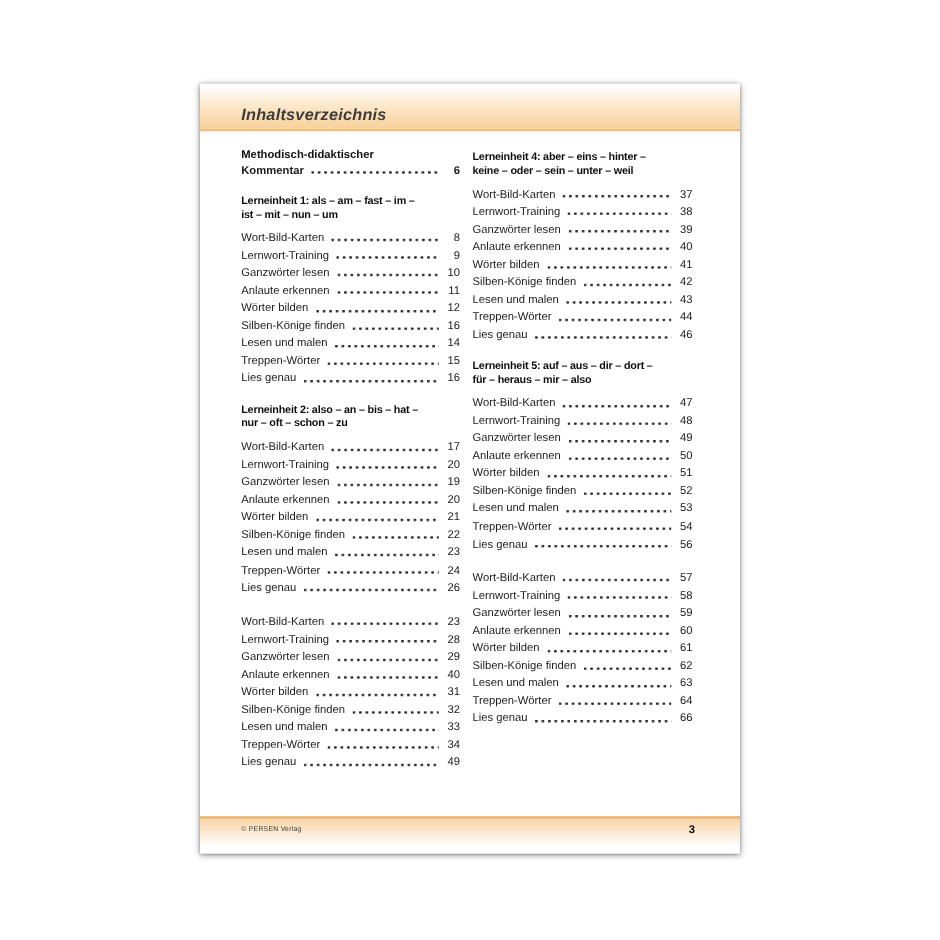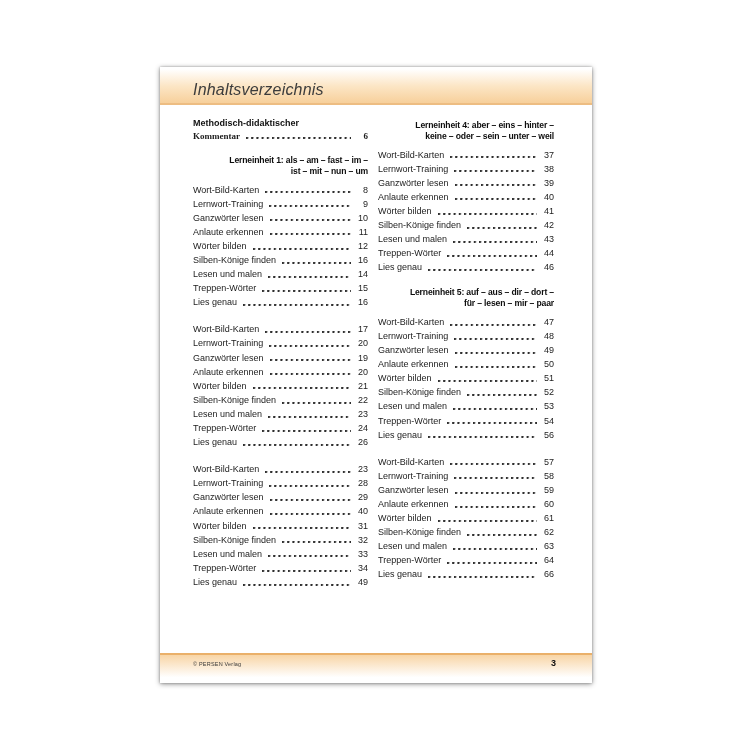--- a/index.html
+++ b/index.html
@@ -15,38 +15,38 @@
   }
 
   
   .band{
     position:absolute;top:0;left:0;right:0;height:38px;
     background:linear-gradient(to bottom,#ffffff 6%,#fce6c6 52%,#f7d09b 100%);
     border-bottom:2px solid #edbd82;
   }
   .band h1{
     position:absolute;left:33px;bottom:4px;margin:0;
-    font-size:16px;font-weight:400;font-style:italic;
+    font-size:13px;font-weight:700;font-style:italic;
     color:#3c3c3c;letter-spacing:0.2px;
   }
 
   
   .content{position:absolute;top:40px;left:0;right:0;bottom:30px;}
   .col{position:absolute;top:0;}
   .col-left{left:33px;width:175px;}
   .col-right{left:218px;width:176px;}
 
   .intro{margin-top:10px;font-size:9px;font-weight:700;color:#111;line-height:12.5px;}
   .section{margin-top:13px;}
   .sec-head{font-size:8.6px;font-weight:700;color:#0d0d0d;line-height:10.5px;
             letter-spacing:-0.15px;margin-bottom:6.5px;}
-  .sec-head div{white-space:nowrap;text-align:right;}
+  .sec-head div{white-space:nowrap;}
 
   .row{display:flex;line-height:14.1px;font-size:9px;color:#1c1c1c;}
-  .intro .row{line-height:12.5px;font-weight:700;font-family:Liberation Serif, serif;}
+  .intro .row{line-height:12.5px;font-weight:700;}
   .lbl{white-space:nowrap;}
   .leader{
     flex:1;margin:0 4px 0 6px;
     background-image:radial-gradient(circle at 1.1px 1.1px,#2e2e2e 0.95px,rgba(0,0,0,0) 1.45px);
     background-size:5.2px 2.4px;background-repeat:repeat-x;
     background-position:left 0 bottom 3px;
   }
   .num{text-align:right;min-width:13px;}
 
   
@@ -123,20 +123,24 @@
               <span class="leader"></span>
               <span class="num">15</span>
             </div>
             <div class="row">
               <span class="lbl">Lies genau</span>
               <span class="leader"></span>
               <span class="num">16</span>
             </div>
           </section>
           <section class="section">
+            <div class="sec-head">
+              <div>Lerneinheit 2: also – an – bis – hat –</div>
+              <div>nur – oft – schon – zu</div>
+            </div>
             <div class="row">
               <span class="lbl">Wort-Bild-Karten</span>
               <span class="leader"></span>
               <span class="num">17</span>
             </div>
             <div class="row">
               <span class="lbl">Lernwort-Training</span>
               <span class="leader"></span>
               <span class="num">20</span>
             </div>
@@ -272,21 +276,21 @@
             </div>
             <div class="row">
               <span class="lbl">Lies genau</span>
               <span class="leader"></span>
               <span class="num">46</span>
             </div>
           </section>
           <section class="section">
             <div class="sec-head">
               <div>Lerneinheit 5: auf – aus – dir – dort –</div>
-              <div>für – lesen – mir – paar</div>
+              <div>für – heraus – mir – also</div>
             </div>
             <div class="row">
               <span class="lbl">Wort-Bild-Karten</span>
               <span class="leader"></span>
               <span class="num">47</span>
             </div>
             <div class="row">
               <span class="lbl">Lernwort-Training</span>
               <span class="leader"></span>
               <span class="num">48</span>

